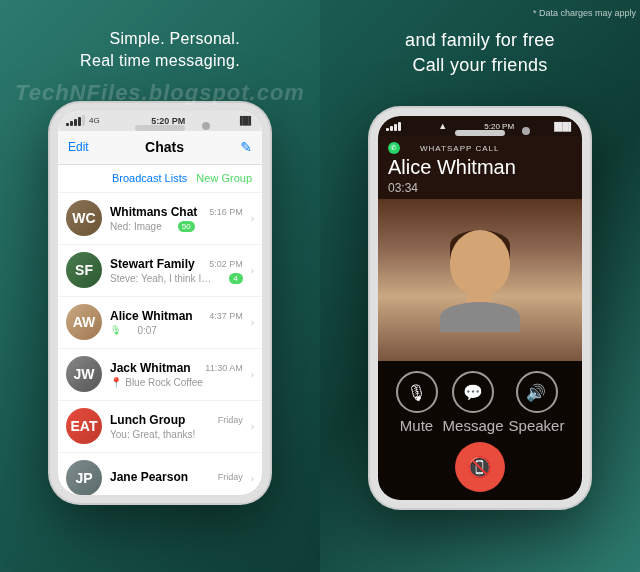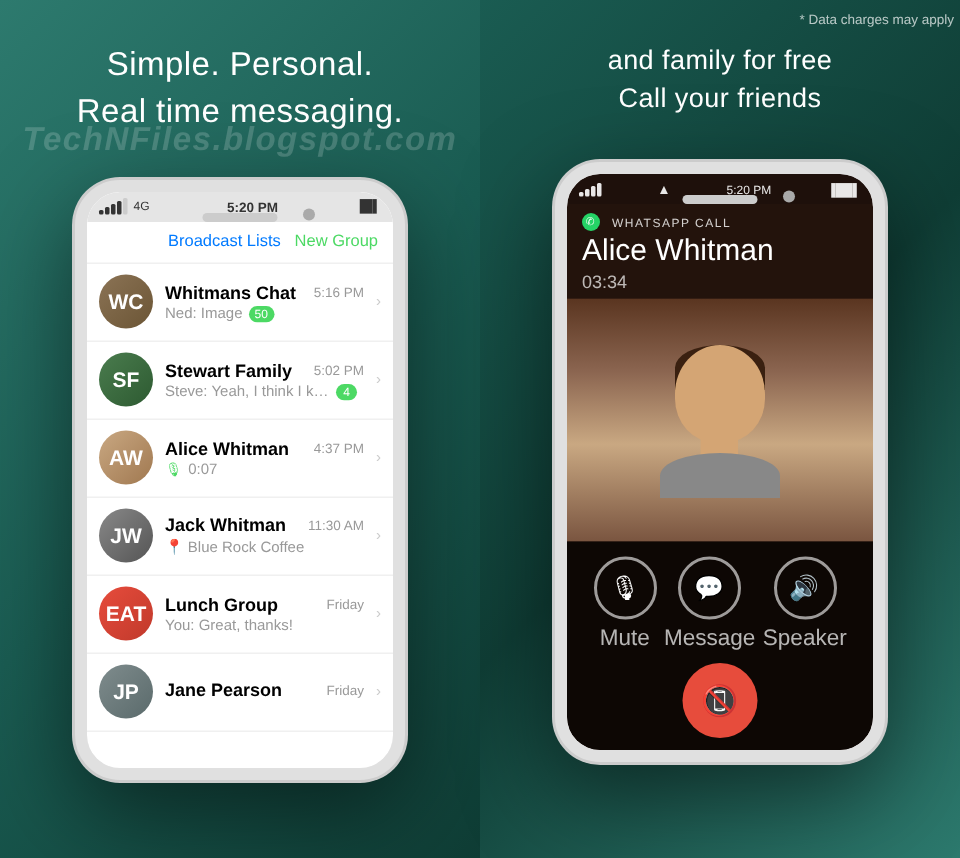--- a/index.html
+++ b/index.html
@@ -16,23 +16,23 @@
       width: 320px;
       height: 572px;
       background: linear-gradient(135deg, #2d7a6e 0%, #1a5c52 50%, #0f3d35 100%);
       position: relative;
       display: flex;
       flex-direction: column;
       align-items: center;
     }
     .left-tagline {
       color: white;
-      text-align: center;
+      text-align: right;
       margin-top: 28px;
-      font-size: 22px;
+      font-size: 16px;
       font-weight: 300;
       line-height: 1.4;
       letter-spacing: 0.3px;
     }
     .watermark {
       position: absolute;
       top: 80px;
       left: 50%;
       transform: translateX(-50%);
       color: rgba(255,255,255,0.18);
@@ -153,21 +153,21 @@
       justify-content: center;
       font-size: 14px;
       font-weight: bold;
       color: white;
     }
 
     .chat-info { flex: 1; overflow: hidden; }
     .chat-top { display: flex; justify-content: space-between; align-items: center; }
     .chat-name { font-size: 12px; font-weight: 600; color: #000; }
     .chat-time { font-size: 9px; color: #999; }
-    .chat-bottom { display: flex; align-items: center; gap: 4px; margin-top: 2px; }
+    .chat-bottom { display: flex; align-items: center; gap: 16px; margin-top: 2px; }
     .chat-preview { font-size: 10px; color: #999; white-space: nowrap; overflow: hidden; text-overflow: ellipsis; max-width: 110px; }
     .badge {
       background: #4cd964;
       color: white;
       border-radius: 10px;
       font-size: 8px;
       padding: 1px 4px;
       min-width: 14px;
       text-align: center;
     }
@@ -256,21 +256,21 @@
       font-size: 8px;
       color: rgba(255,255,255,0.9);
     }
     .call-header {
       background: rgba(0,0,0,0.2);
       padding: 6px 10px 4px;
     }
     .whatsapp-call-label {
       display: flex;
       align-items: center;
-      gap: 8px;
+      gap: 20px;
       font-size: 8px;
       color: rgba(255,255,255,0.8);
       letter-spacing: 1px;
       text-transform: uppercase;
     }
     .wa-icon {
       width: 12px;
       height: 12px;
       background: #25d366;
       border-radius: 50%;
@@ -435,20 +435,25 @@
             <div class="bar bar5"></div>
           </div>
           <span style="font-size:8px;margin-left:2px">4G</span>
         </div>
         <div class="status-center">5:20 PM</div>
         <div class="status-right">
           <span>▐█▌</span>
         </div>
       </div>
 
+      <div class="nav-bar">
+        <span class="nav-edit">Edit</span>
+        <span class="nav-title">Chats</span>
+        <span class="nav-compose">✎</span>
+      </div>
 
       <div class="broadcast-row">
         <span class="broadcast-text">Broadcast Lists</span>
         <span class="new-group-text">New Group</span>
       </div>
 
       <div class="chat-list" id="chat-list">
       <div class="chat-item">
             <div class="avatar" style="background: linear-gradient(135deg, rgb(139, 115, 85), rgb(107, 85, 53));">WC</div>
             <div class="chat-info">

